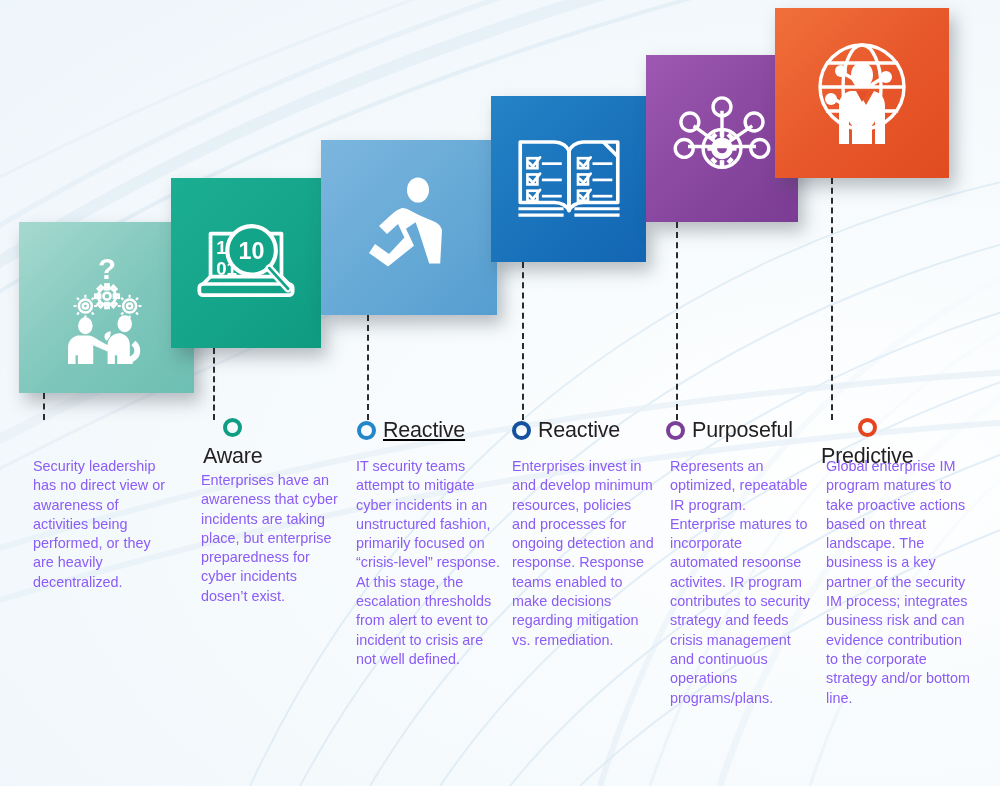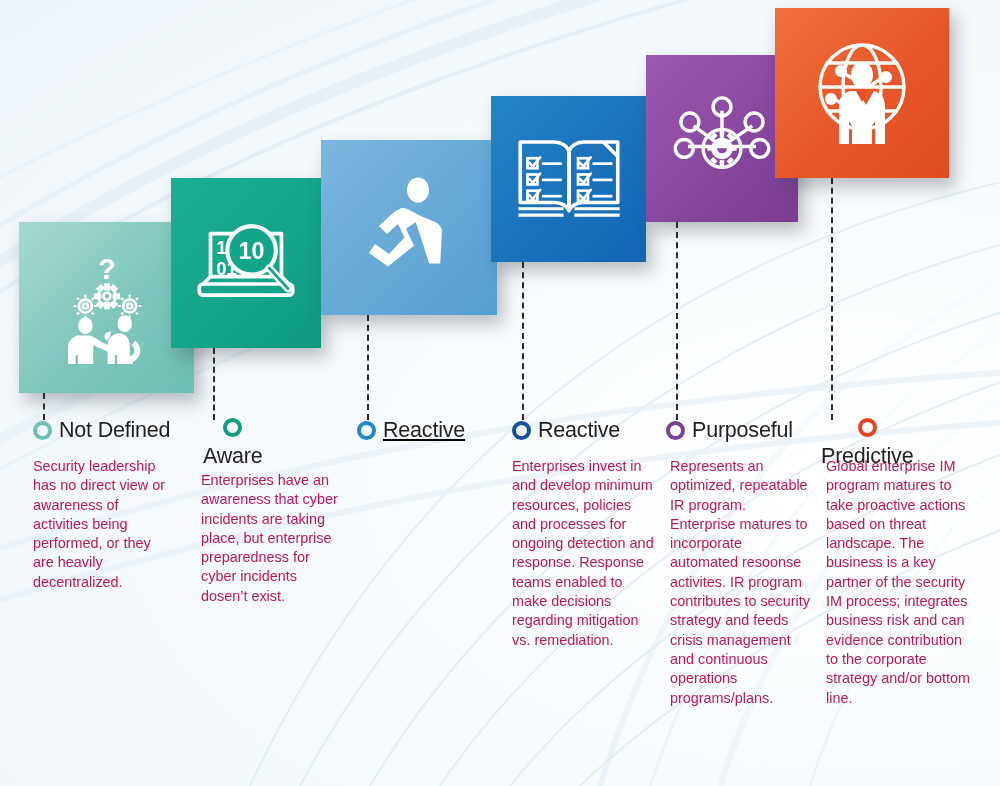--- a/index.html
+++ b/index.html
@@ -25,21 +25,21 @@
 
   
   .dash{position:absolute;width:0;border-left:2px dashed #2b2b2b;}
 
   
   .marker{position:absolute;display:flex;align-items:center;gap:7px;}
   .ring{width:19px;height:19px;border-radius:50%;box-sizing:border-box;flex:none;}
   .stage-name{font-size:21.5px;color:#231f20;letter-spacing:-.2px;white-space:nowrap;}
 
   
-  .copy{position:absolute;font-size:14.4px;line-height:19.3px;color:#be185d;}
+  .copy{position:absolute;font-size:14.4px;line-height:19.3px;color:#8b5cf6;}
 </style>
 </head>
 <body>
 
 <div id="stage">
 
   <div class="bg-base"></div>
 
   <svg class="bg-svg" viewBox="0 0 1000 786" preserveAspectRatio="none">
     <defs>
@@ -227,24 +227,20 @@
     </div>
   </div>
 
   <div class="dash" style="left:43px;top:393px;height:27px;"></div>
   <div class="dash" style="left:213px;top:348px;height:72px;"></div>
   <div class="dash" style="left:367px;top:315px;height:105px;"></div>
   <div class="dash" style="left:522px;top:262px;height:158px;"></div>
   <div class="dash" style="left:676px;top:222px;height:198px;"></div>
   <div class="dash" style="left:831px;top:178px;height:242px;"></div>
 
-  <div class="marker" style="left:33px;top:418px;">
-    <span class="ring" style="border:4px solid #6cc0b6;"></span>
-    <span class="stage-name">Not Defined</span>
-  </div>
   <div class="marker" style="left:203px;top:418px;flex-direction:column;">
     <span class="ring" style="border:4px solid #0f9e84;"></span>
     <span class="stage-name">Aware</span>
   </div>
   <div class="marker" style="left:357px;top:418px;text-decoration:underline;">
     <span class="ring" style="border:4px solid #2287c8;"></span>
     <span class="stage-name">Reactive</span>
   </div>
   <div class="marker" style="left:512px;top:418px;">
     <span class="ring" style="border:4px solid #15519e;"></span>
@@ -254,17 +250,18 @@
     <span class="ring" style="border:4px solid #7b3f98;"></span>
     <span class="stage-name">Purposeful</span>
   </div>
   <div class="marker" style="left:821px;top:418px;flex-direction:column;">
     <span class="ring" style="border:4px solid #e5441f;"></span>
     <span class="stage-name">Predictive</span>
   </div>
 
   <div class="copy" style="left:33px;top:457px;width:137px;">Security leadership has no direct view or awareness of activities being performed, or they are heavily decentralized.</div>
   <div class="copy" style="left:201px;top:443px;width:140px;margin-top:28px;">Enterprises have an awareness that cyber incidents are taking place, but enterprise preparedness for cyber incidents dosen’t exist.</div>
+  <div class="copy" style="left:356px;top:457px;width:146px;">IT security teams attempt to mitigate cyber incidents in an unstructured fashion, primarily focused on “crisis-level” response. At this stage, the escalation thresholds from alert to event to incident to crisis are not well defined.</div>
   <div class="copy" style="left:512px;top:457px;width:144px;">Enterprises invest in and develop minimum resources, policies and processes for ongoing detection and response. Response teams enabled to make decisions regarding mitigation vs. remediation.</div>
   <div class="copy" style="left:670px;top:457px;width:140px;">Represents an optimized, repeatable IR program. Enterprise matures to incorporate automated resoonse activites. IR program contributes to security strategy and feeds crisis management and continuous operations programs/plans.</div>
   <div class="copy" style="left:826px;top:457px;width:150px;">Global enterprise IM program matures to take proactive actions based on threat landscape. The business is a key partner of the security IM process; integrates business risk and can evidence contribution to the corporate strategy and/or bottom line.</div>
 
 </div>
 
 </body></html>

